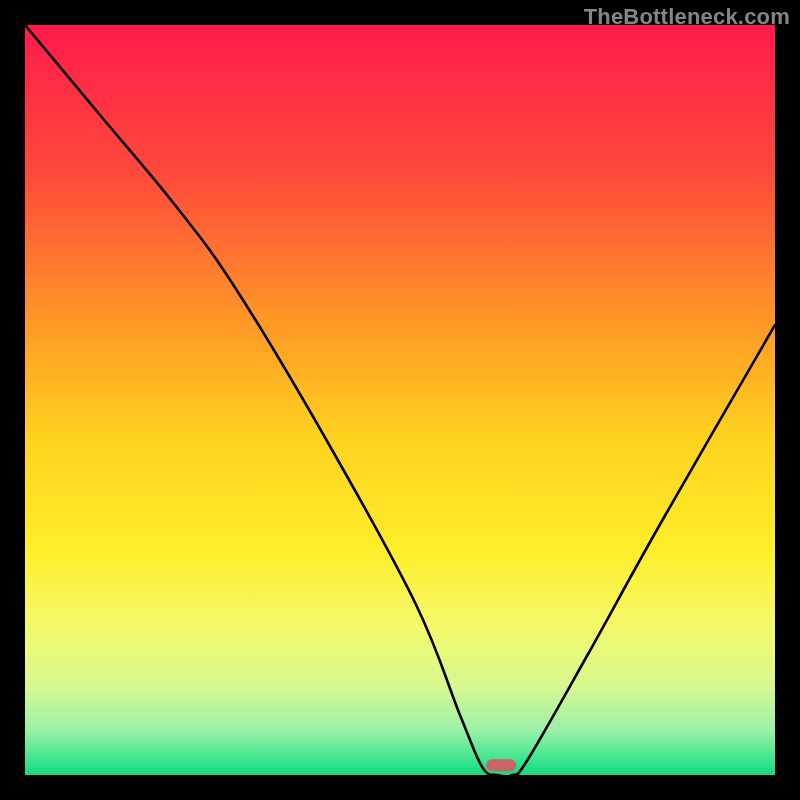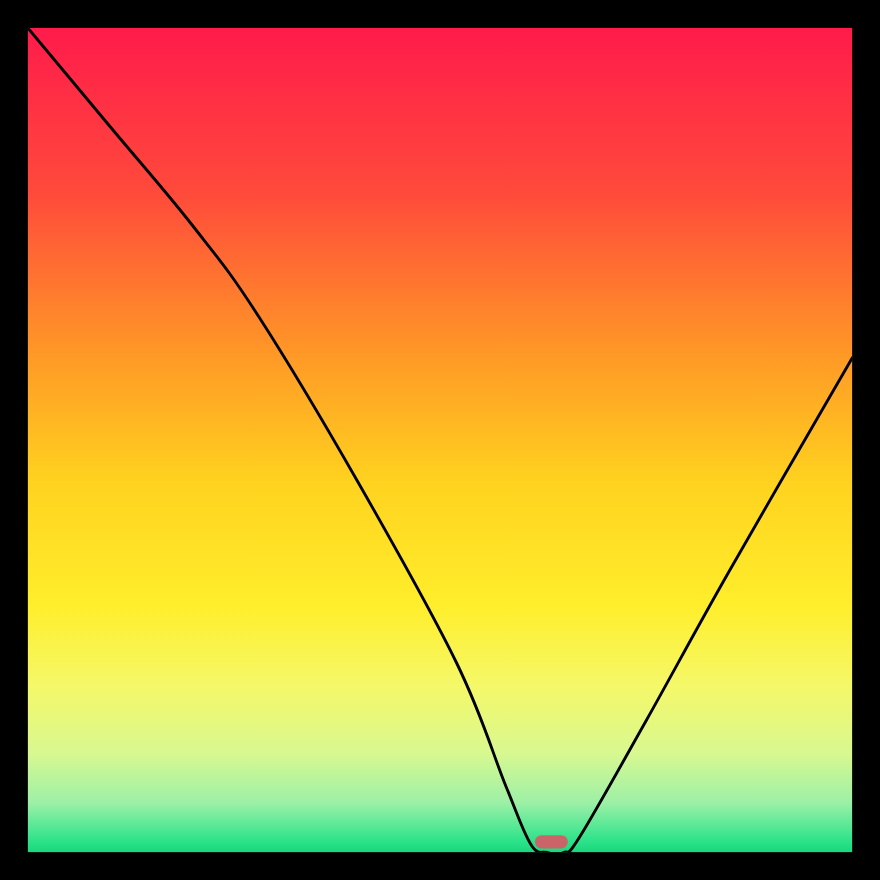--- a/index.html
+++ b/index.html
@@ -46,20 +46,21 @@
     stroke-linejoin: round;
   }
   .valley-pill {
     fill: #cb6469;
   }
 </style>
 </head>
 <body>
 <div class="frame">
 
+  <div class="watermark">TheBottleneck.com</div>
 
   <div class="plot">
     <svg id="chart-svg" width="750" height="750" viewBox="0 0 750 750">
       <defs>
         <linearGradient id="bgGrad" x1="0" y1="0" x2="0" y2="1">
 
         <stop offset="0%" stop-color="#ff1b4b"></stop>
             <stop offset="20%" stop-color="#ff4a3b"></stop>
             <stop offset="40%" stop-color="#ff9a26"></stop>
             <stop offset="55.00000000000001%" stop-color="#ffd21f"></stop>

